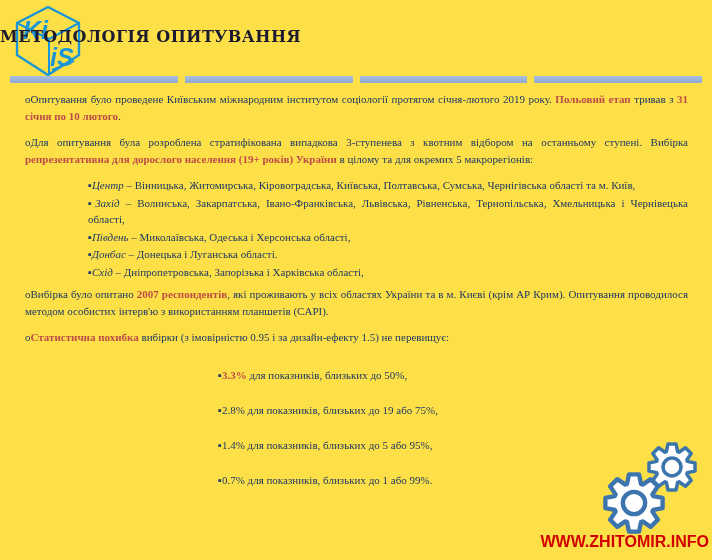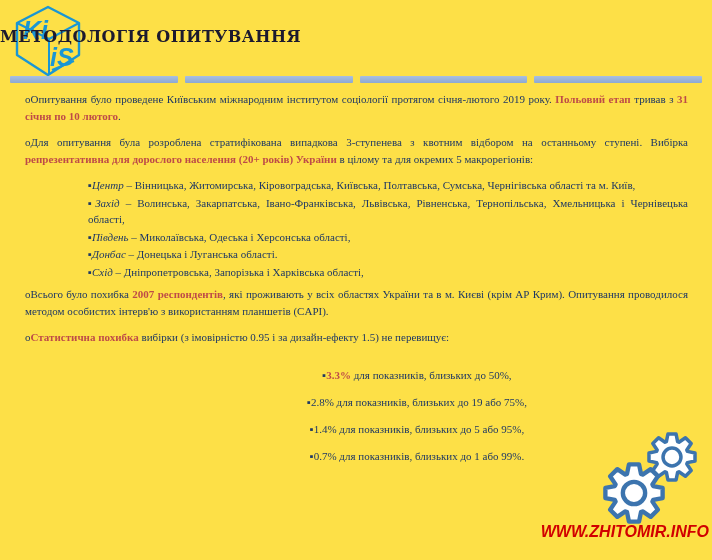--- a/index.html
+++ b/index.html
@@ -17,26 +17,26 @@
   .bar{flex:1;height:7px;border-radius:1px;
     background:linear-gradient(180deg,#a9bfe0 0%,#8da9d2 100%);}
   .content{
     position:absolute;left:25px;top:91px;width:663px;
     color:#1f3864;font-size:11px;line-height:16.5px;text-align:justify;
   }
   .para{margin:0 0 10px 0;}
   .regions{margin:0 0 6px 63px;width:600px;}
   .regions .para{margin:0 0 1px 0;}
   .errors{margin:0 0 0 177px;width:430px;}
-  .errors .para{margin:8px;line-height:19px;text-align:center;}
+  .errors .para{margin:16px;line-height:19px;text-align:left;}
   .mb28{margin-bottom:20px;}
   .seg{white-space:pre-wrap;}
   .red{color:#be4b48;font-weight:bold;}
   .it{font-style:italic;}
-  .watermark{position:absolute;right:0;bottom:16px;width:180px;height:122px;font-style:italic;}
+  .watermark{position:absolute;right:0;bottom:6px;width:180px;height:122px;}
   .gears{position:absolute;right:2px;bottom:18px;}
   .url{
     position:absolute;right:3px;bottom:3px;
     font-family:"Liberation Sans",sans-serif;font-size:16px;font-weight:bold;
     color:#d10000;letter-spacing:0px;white-space:nowrap;
   }
 </style>
 </head>
 <body>
 
@@ -56,31 +56,31 @@
 
   <div class="bars">
     <div class="bar"></div>
     <div class="bar"></div>
     <div class="bar"></div>
     <div class="bar"></div>
   </div>
 
   <div class="content">
     <p class="para"><span class="seg">o</span><span class="seg">Опитування було проведене Київським міжнародним інститутом соціології протягом січня-лютого 2019 року. </span><span class="seg red">Польовий етап</span><span class="seg"> тривав з </span><span class="seg red">31 січня по 10 лютого</span><span class="seg">.</span></p>
-    <p class="para"><span class="seg">o</span><span class="seg">Для опитування була розроблена стратифікована випадкова 3-ступенева з квотним відбором на останньому ступені. Вибірка </span><span class="seg red">репрезентативна для дорослого населення (20+ років) України</span><span class="seg"> в цілому та для окремих 5 макрорегіонів:</span></p>
+    <p class="para"><span class="seg">o</span><span class="seg">Для опитування була розроблена стратифікована випадкова 3-ступенева з квотним відбором на останньому ступені. Вибірка </span><span class="seg red">репрезентативна для дорослого населення (19+ років) України</span><span class="seg"> в цілому та для окремих 5 макрорегіонів:</span></p>
 
     <div class="regions">
       <p class="para"><span class="seg">▪</span><span class="seg it">Центр</span><span class="seg"> – Вінницька, Житомирська, Кіровоградська, Київська, Полтавська, Сумська, Чернігівська області та м. Київ,</span></p>
       <p class="para"><span class="seg">▪</span><span class="seg it">Захід</span><span class="seg"> – Волинська, Закарпатська, Івано-Франківська, Львівська, Рівненська, Тернопільська, Хмельницька і Чернівецька області,</span></p>
       <p class="para"><span class="seg">▪</span><span class="seg it">Південь</span><span class="seg"> – Миколаївська, Одеська і Херсонська області,</span></p>
       <p class="para"><span class="seg">▪</span><span class="seg it">Донбас</span><span class="seg"> – Донецька і Луганська області.</span></p>
       <p class="para"><span class="seg">▪</span><span class="seg it">Схід</span><span class="seg"> – Дніпропетровська, Запорізька і Харківська області,</span></p>
     </div>
 
-    <p class="para"><span class="seg">o</span><span class="seg">Всього було похибка </span><span class="seg red">2007 респондентів</span><span class="seg">, які проживають у всіх областях України та в м. Києві (крім АР Крим). Опитування проводилося методом особистих інтерв'ю з використанням планшетів (CAPI).</span></p>
+    <p class="para"><span class="seg">o</span><span class="seg">Вибірка було опитано </span><span class="seg red">2007 респондентів</span><span class="seg">, які проживають у всіх областях України та в м. Києві (крім АР Крим). Опитування проводилося методом особистих інтерв'ю з використанням планшетів (CAPI).</span></p>
     <p class="para mb28"><span class="seg">o</span><span class="seg red">Статистична похибка</span><span class="seg"> вибірки (з імовірністю 0.95 і за дизайн-ефекту 1.5) не перевищує:</span></p>
 
     <div class="errors">
       <p class="para"><span class="seg">▪</span><span class="seg red">3.3%</span><span class="seg"> для показників, близьких до 50%,</span></p>
       <p class="para"><span class="seg">▪</span><span class="seg">2.8% для показників, близьких до 19 або 75%,</span></p>
       <p class="para"><span class="seg">▪</span><span class="seg">1.4% для показників, близьких до 5 або 95%,</span></p>
       <p class="para"><span class="seg">▪</span><span class="seg">0.7% для показників, близьких до 1 або 99%.</span></p>
     </div>
   </div>
 

